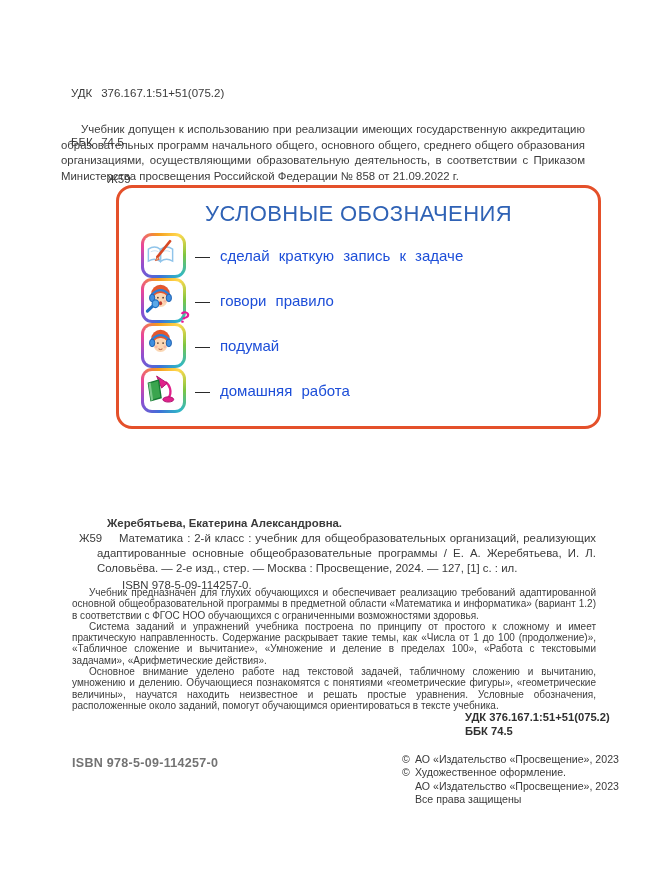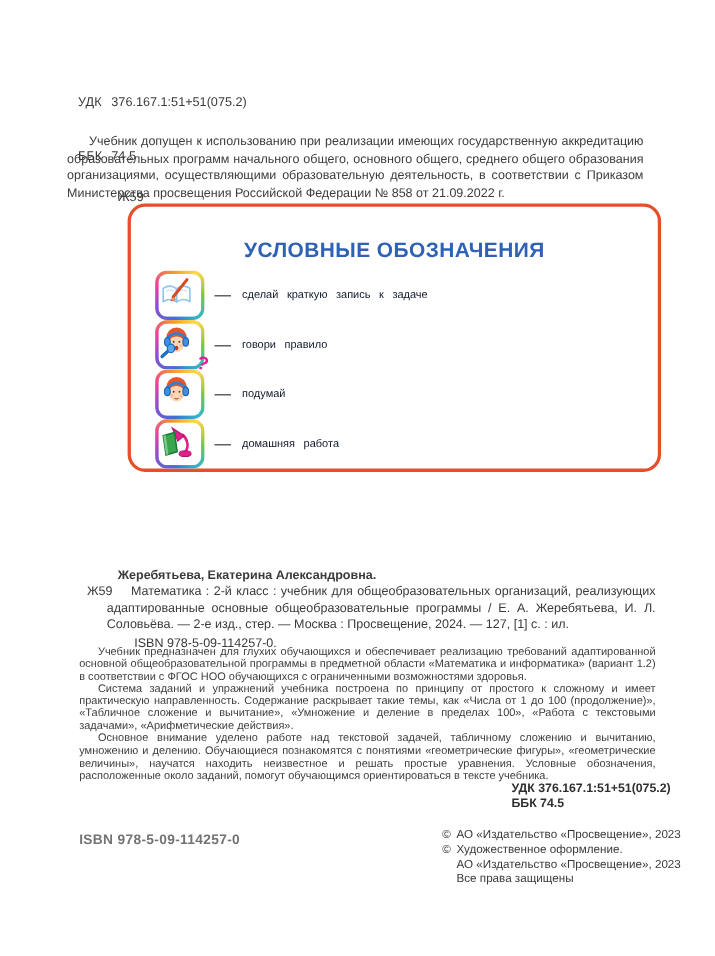--- a/index.html
+++ b/index.html
@@ -25,40 +25,40 @@
     font-size:11.4px; line-height:15.4px; text-align:justify;
     text-indent:20px; color:#3c3c3c;
   }
 
   
   .legend-box {
     position:absolute; left:116px; top:185px; width:479px; height:238px;
     border:3px solid #e4502a; border-radius:16px; background:#fff;
   }
   .legend-title {
-    margin-top:30px; text-align:center; font-weight:bold;
-    font-size:19px; letter-spacing:0.4px; color:#2f62b5;
+    margin-top:13px; text-align:center; font-weight:normal;
+    font-size:22px; letter-spacing:0.4px; color:#2f62b5;
   }
   .legend-items { margin:6px 0 0 22px; }
   .legend-row { display:flex; align-items:center; height:45px; }
   .icon-frame {
     width:39px; height:39px; flex:none; position:relative;
     border:3px solid transparent; border-radius:11px;
     background: linear-gradient(#fff,#fff) padding-box,
       conic-gradient(from 140deg, #2fb7c6, #3f6fd8, #8e4fd0, #e8459c, #f59d20, #ffd84d, #7ec640, #2fb7c6) border-box;
     margin-right:9px;
   }
   .icon-frame svg { position:absolute; inset:0; width:33px; height:33px; }
   .q-mark {
     position:absolute; top:-17px; right:-6px;
     color:#e6199a; font-weight:bold; font-size:17px;
     transform:rotate(18deg); line-height:1;
   }
   .legend-dash { width:25px; font-size:15px; color:#2a2a2a; flex:none; }
-  .legend-label { font-size:10px; color:#0f172a; word-spacing:5px;text-align:right; }
+  .legend-label { font-size:15px; color:#1d4ed8; word-spacing:5px;text-align:right; }
 
   
   .biblio { position:absolute; left:72px; top:516px; width:524px; font-size:11.4px; line-height:15px; color:#3a3a3a; }
   .biblio-author { font-weight:bold; margin-left:35px; }
   .biblio-entry { position:relative; margin-left:25px; text-indent:22px; text-align:justify; }
   .biblio-code { position:absolute; left:-18px; top:0; text-indent:0; }
   .biblio-isbn { margin-left:50px; margin-top:2px; }
 
   
   .annotation {

